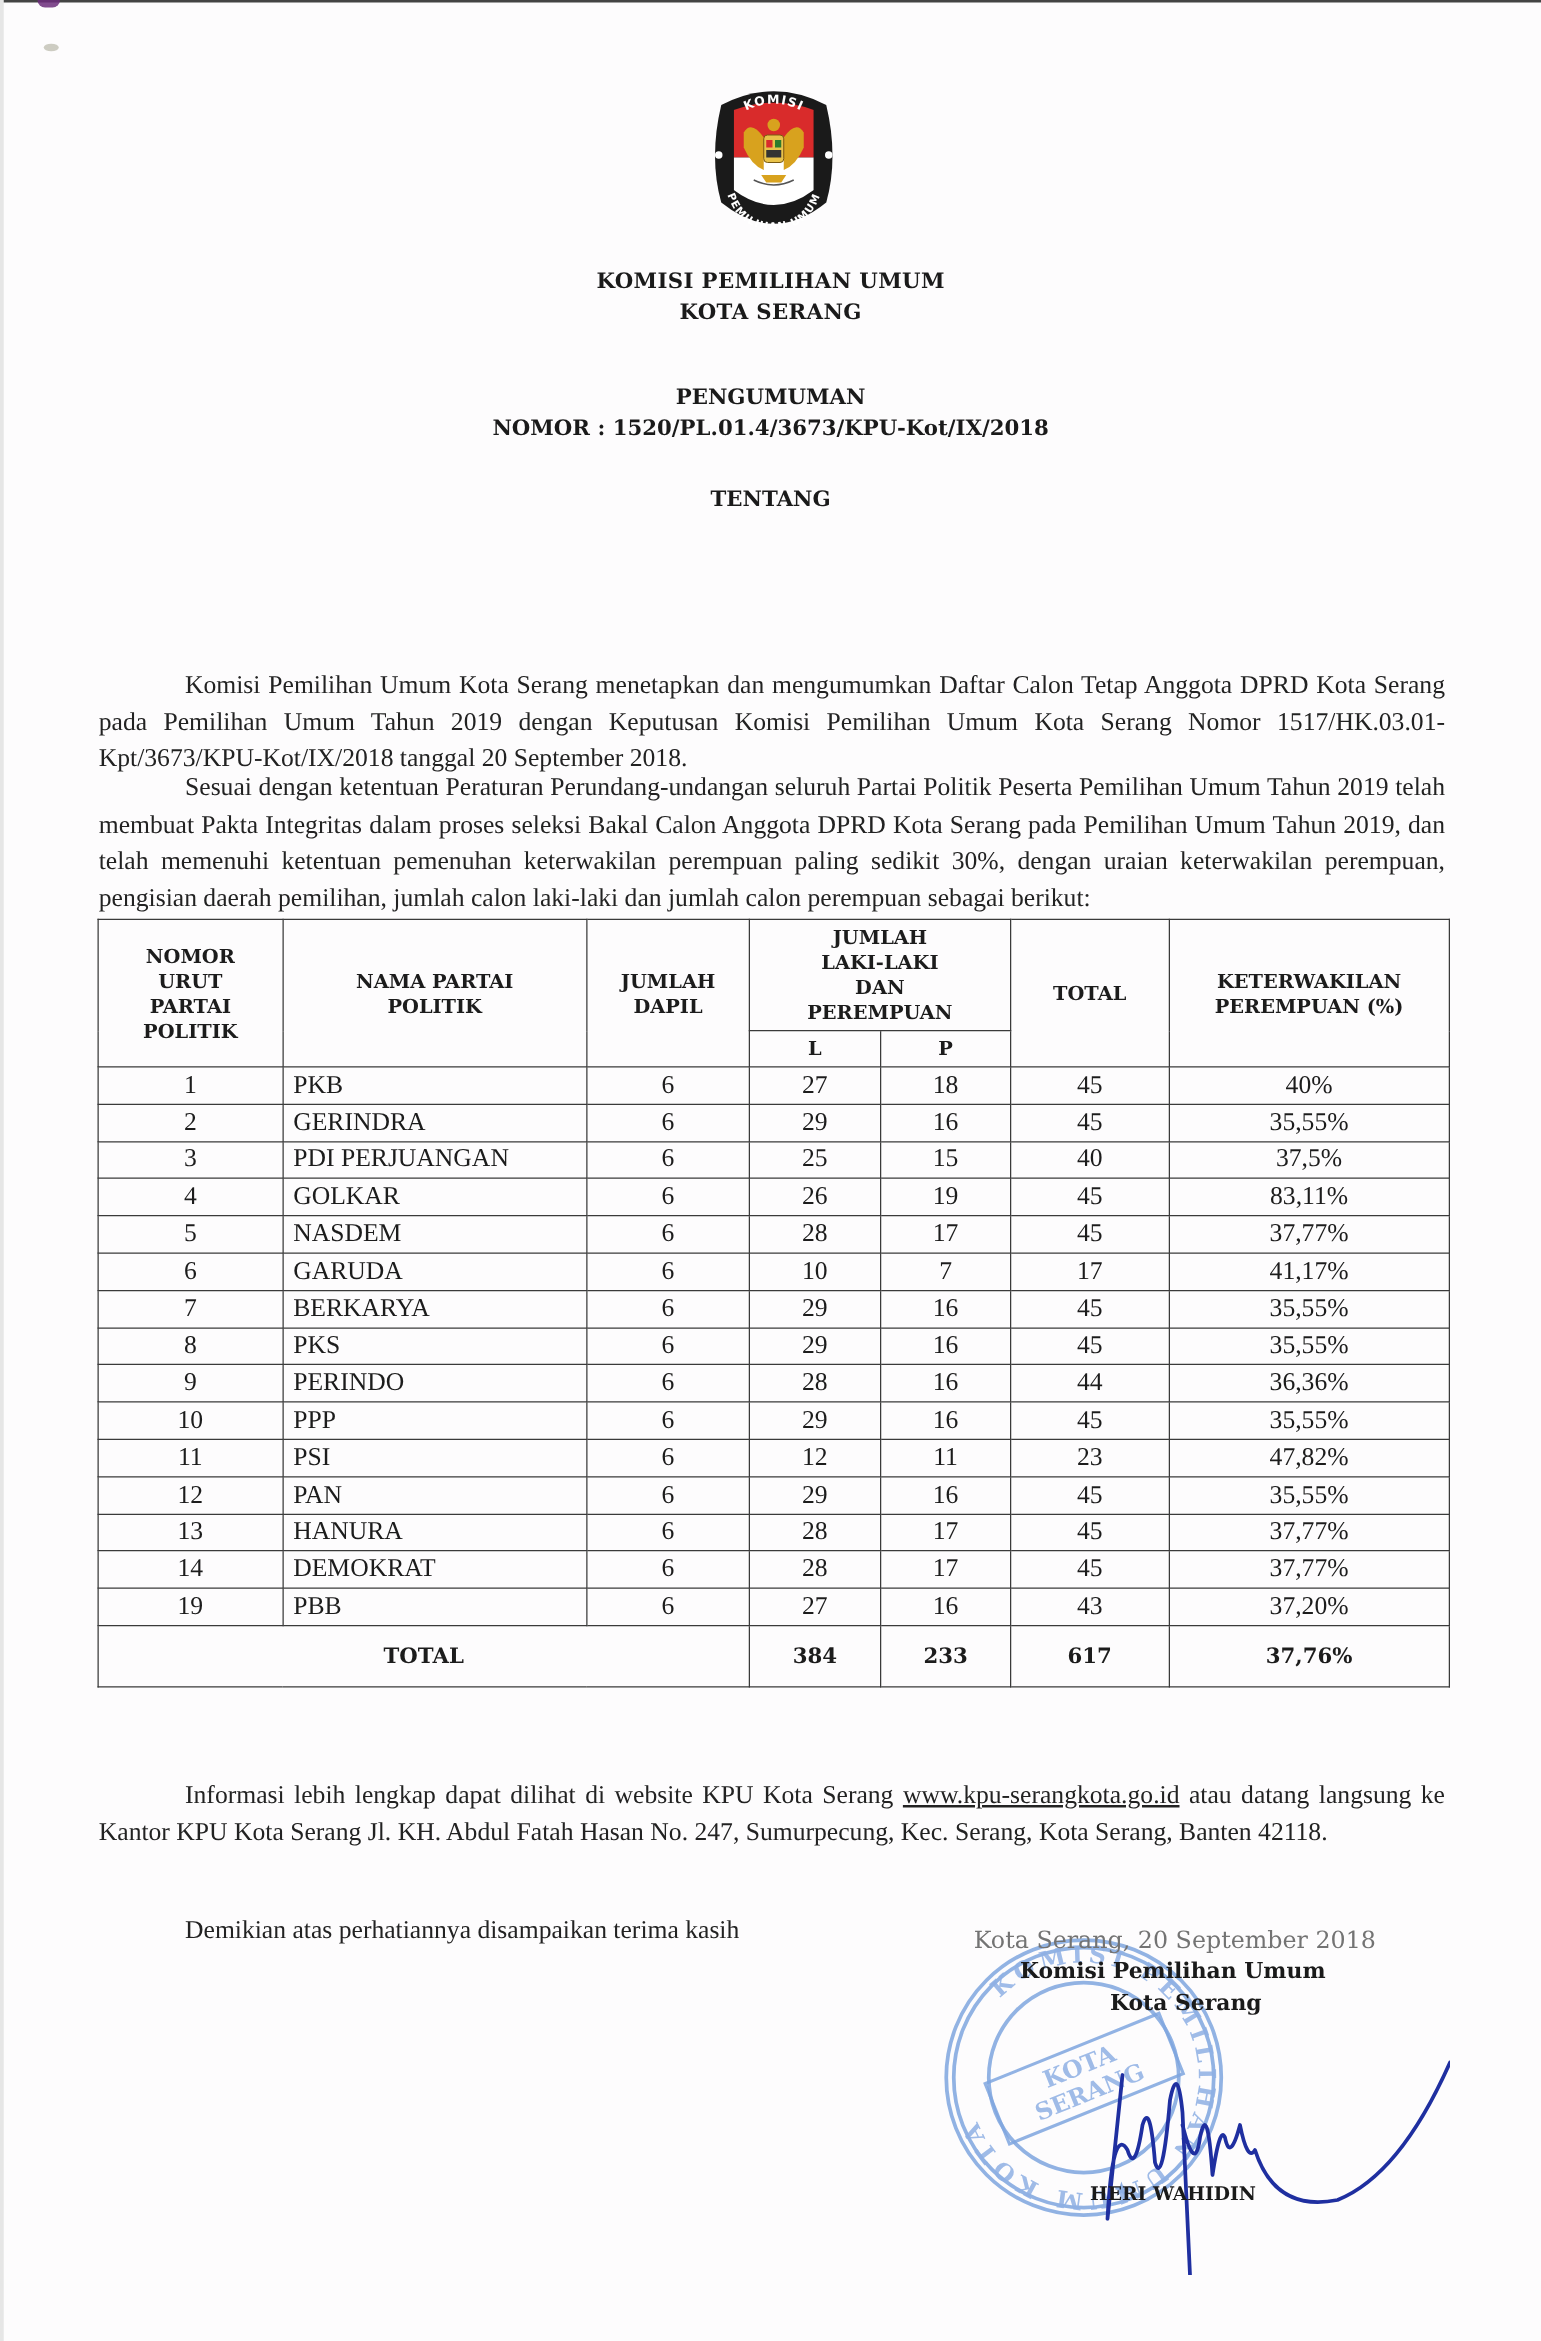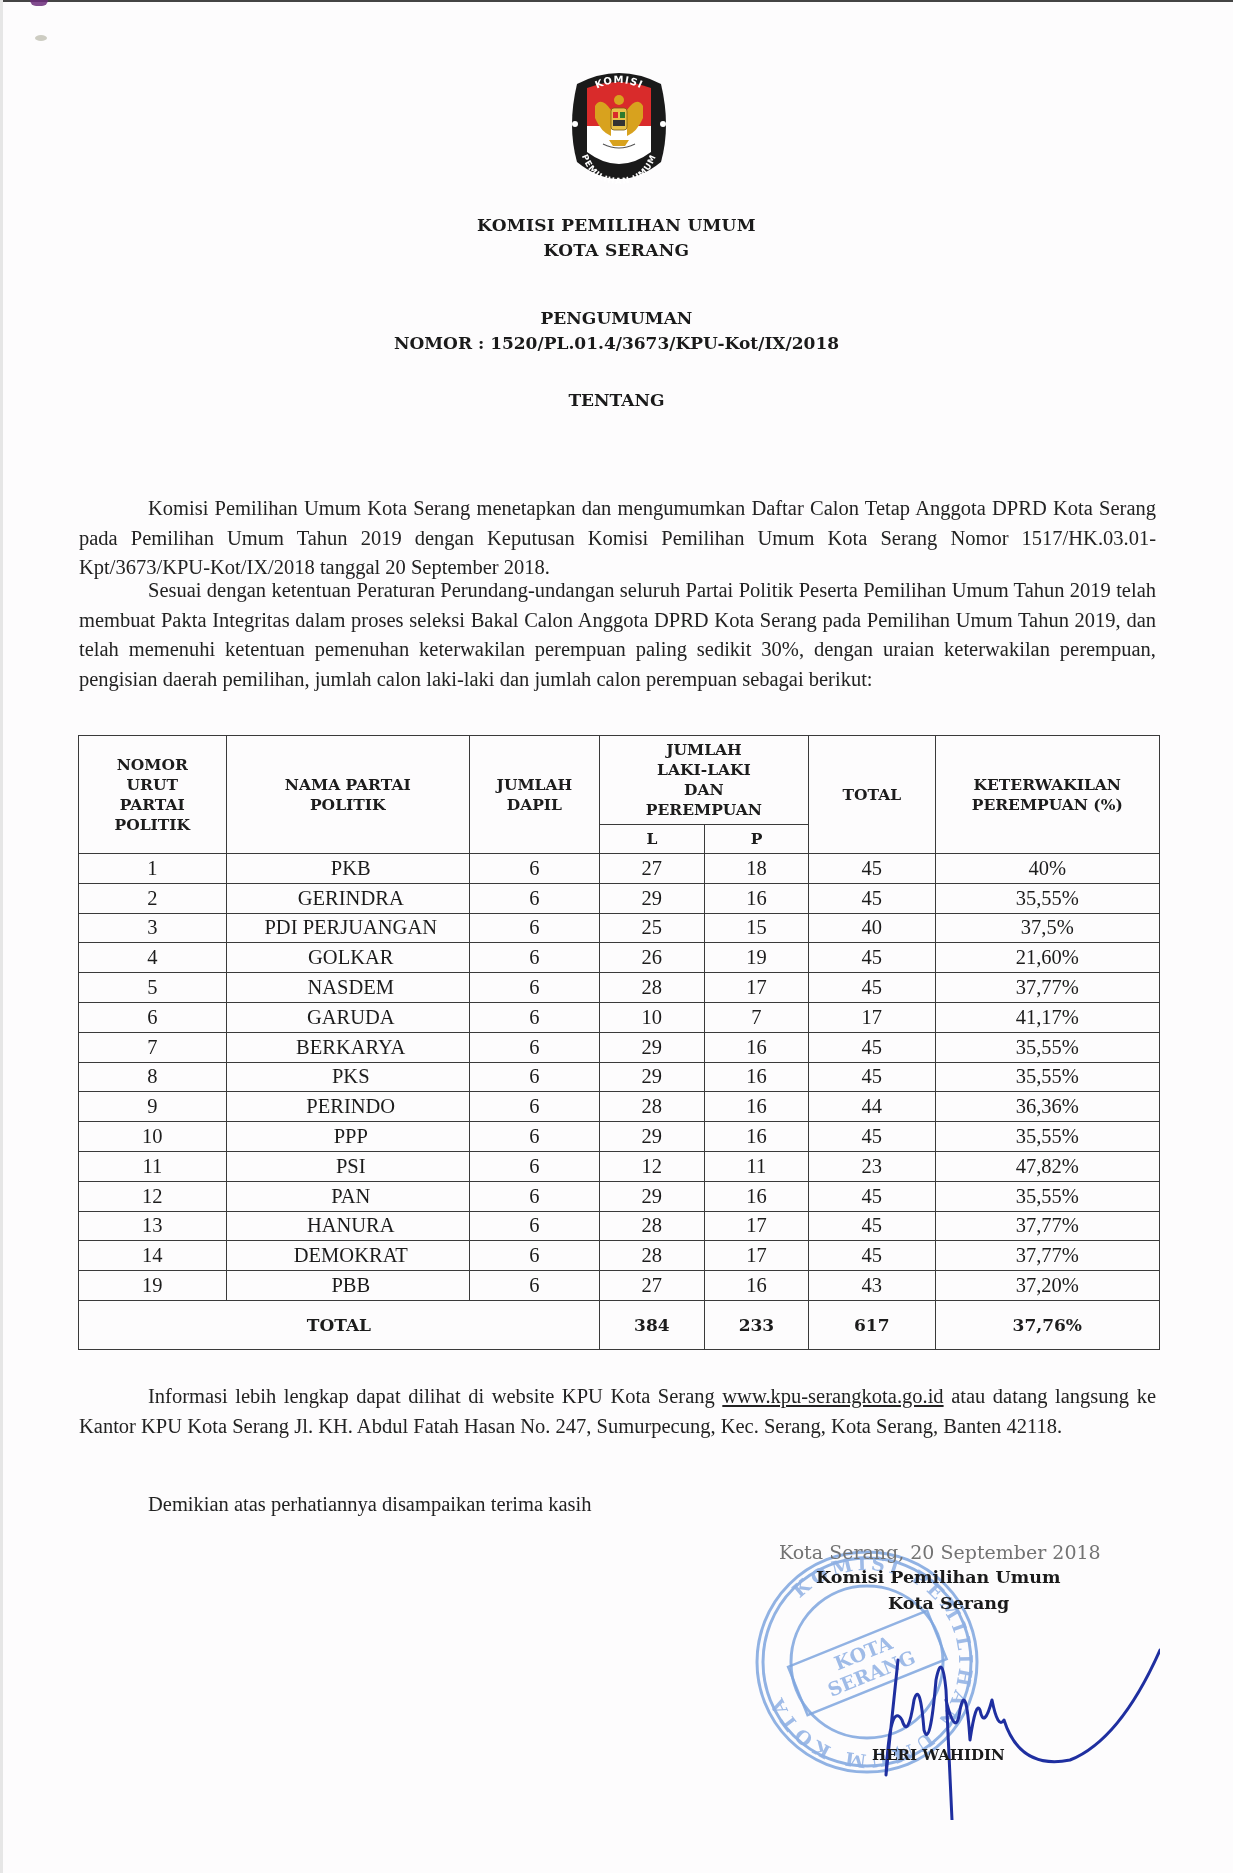--- a/index.html
+++ b/index.html
@@ -18,39 +18,39 @@
   .head { position: absolute; left: 0; width: 1233px; text-align: center; font-weight: bold; color: #1a1a1a; }
   .h-org { top: 213px; font-size: 17px; line-height: 25px; letter-spacing: .3px; }
   .h-peng { top: 306px; font-size: 17px; line-height: 25px; }
   .h-nomor { top: 331px; font-size: 17px; line-height: 25px; }
   .h-tentang { top: 378px; font-size: 17px; line-height: 25px; margin-top: 10px; }
   .h-subject { top: 401px; font-size: 17px; line-height: 25px; }
 
   .body-text {
     position: absolute; left: 79px; width: 1077px;
     font-family: "Liberation Serif", "DejaVu Serif", serif;
-    font-size: 20.5px; line-height: 29.5px; text-align: justify; color: #222;
+    font-size: 20.5px; line-height: 29.5px; text-align: justify; color: #222; margin-top: 40px;
   }
   .body-text p { margin: 0; text-indent: 69px; }
   .p1 { top: 494px; }
   .p2 { top: 576px; }
 
   table.dct {
     position: absolute; left: 78px; top: 735px; width: 1082px;
     border-collapse: collapse; color: #1c1c1c;
   }
   table.dct th, table.dct td { border: 1.5px solid #3a3a3a; }
   table.dct th {
     font-family: "DejaVu Serif", serif; font-weight: bold; font-size: 15.5px; line-height: 20px;
     text-align: center; vertical-align: middle; padding: 2px 2px;
   }
   table.dct td {
     font-family: "Liberation Serif", serif; font-size: 20.5px; height: 28.8px; padding: 0 2px; text-align: center;
   }
-  table.dct td.name { text-align: center; padding-left: 8px; }
+  table.dct td.name { text-align: left; padding-left: 8px; }
   table.dct tr.total td {
     font-family: "DejaVu Serif", serif; font-weight: bold; font-size: 17px; height: 48px;
   }
   .c1 { width: 148px; } .c2 { width: 245px; } .c3 { width: 130px; }
   .c4 { width: 104px; } .c5 { width: 103px; } .c6 { width: 128px; } .c7 { width: 225px; }
 
   .p3 { top: 1382px; }
   .p4 { top: 1490px; }
   .p3 a { color: #222; text-decoration: underline; }
   .stamp { position: absolute; left: 752px; top: 1547px; width: 230px; height: 230px; }
@@ -172,21 +172,21 @@
         <td>40</td>
         <td>37,5%</td>
       </tr>
       <tr>
         <td>4</td>
         <td class="name">GOLKAR</td>
         <td>6</td>
         <td>26</td>
         <td>19</td>
         <td>45</td>
-        <td>21,60%</td>
+        <td>83,11%</td>
       </tr>
       <tr>
         <td>5</td>
         <td class="name">NASDEM</td>
         <td>6</td>
         <td>28</td>
         <td>17</td>
         <td>45</td>
         <td>37,77%</td>
       </tr>

